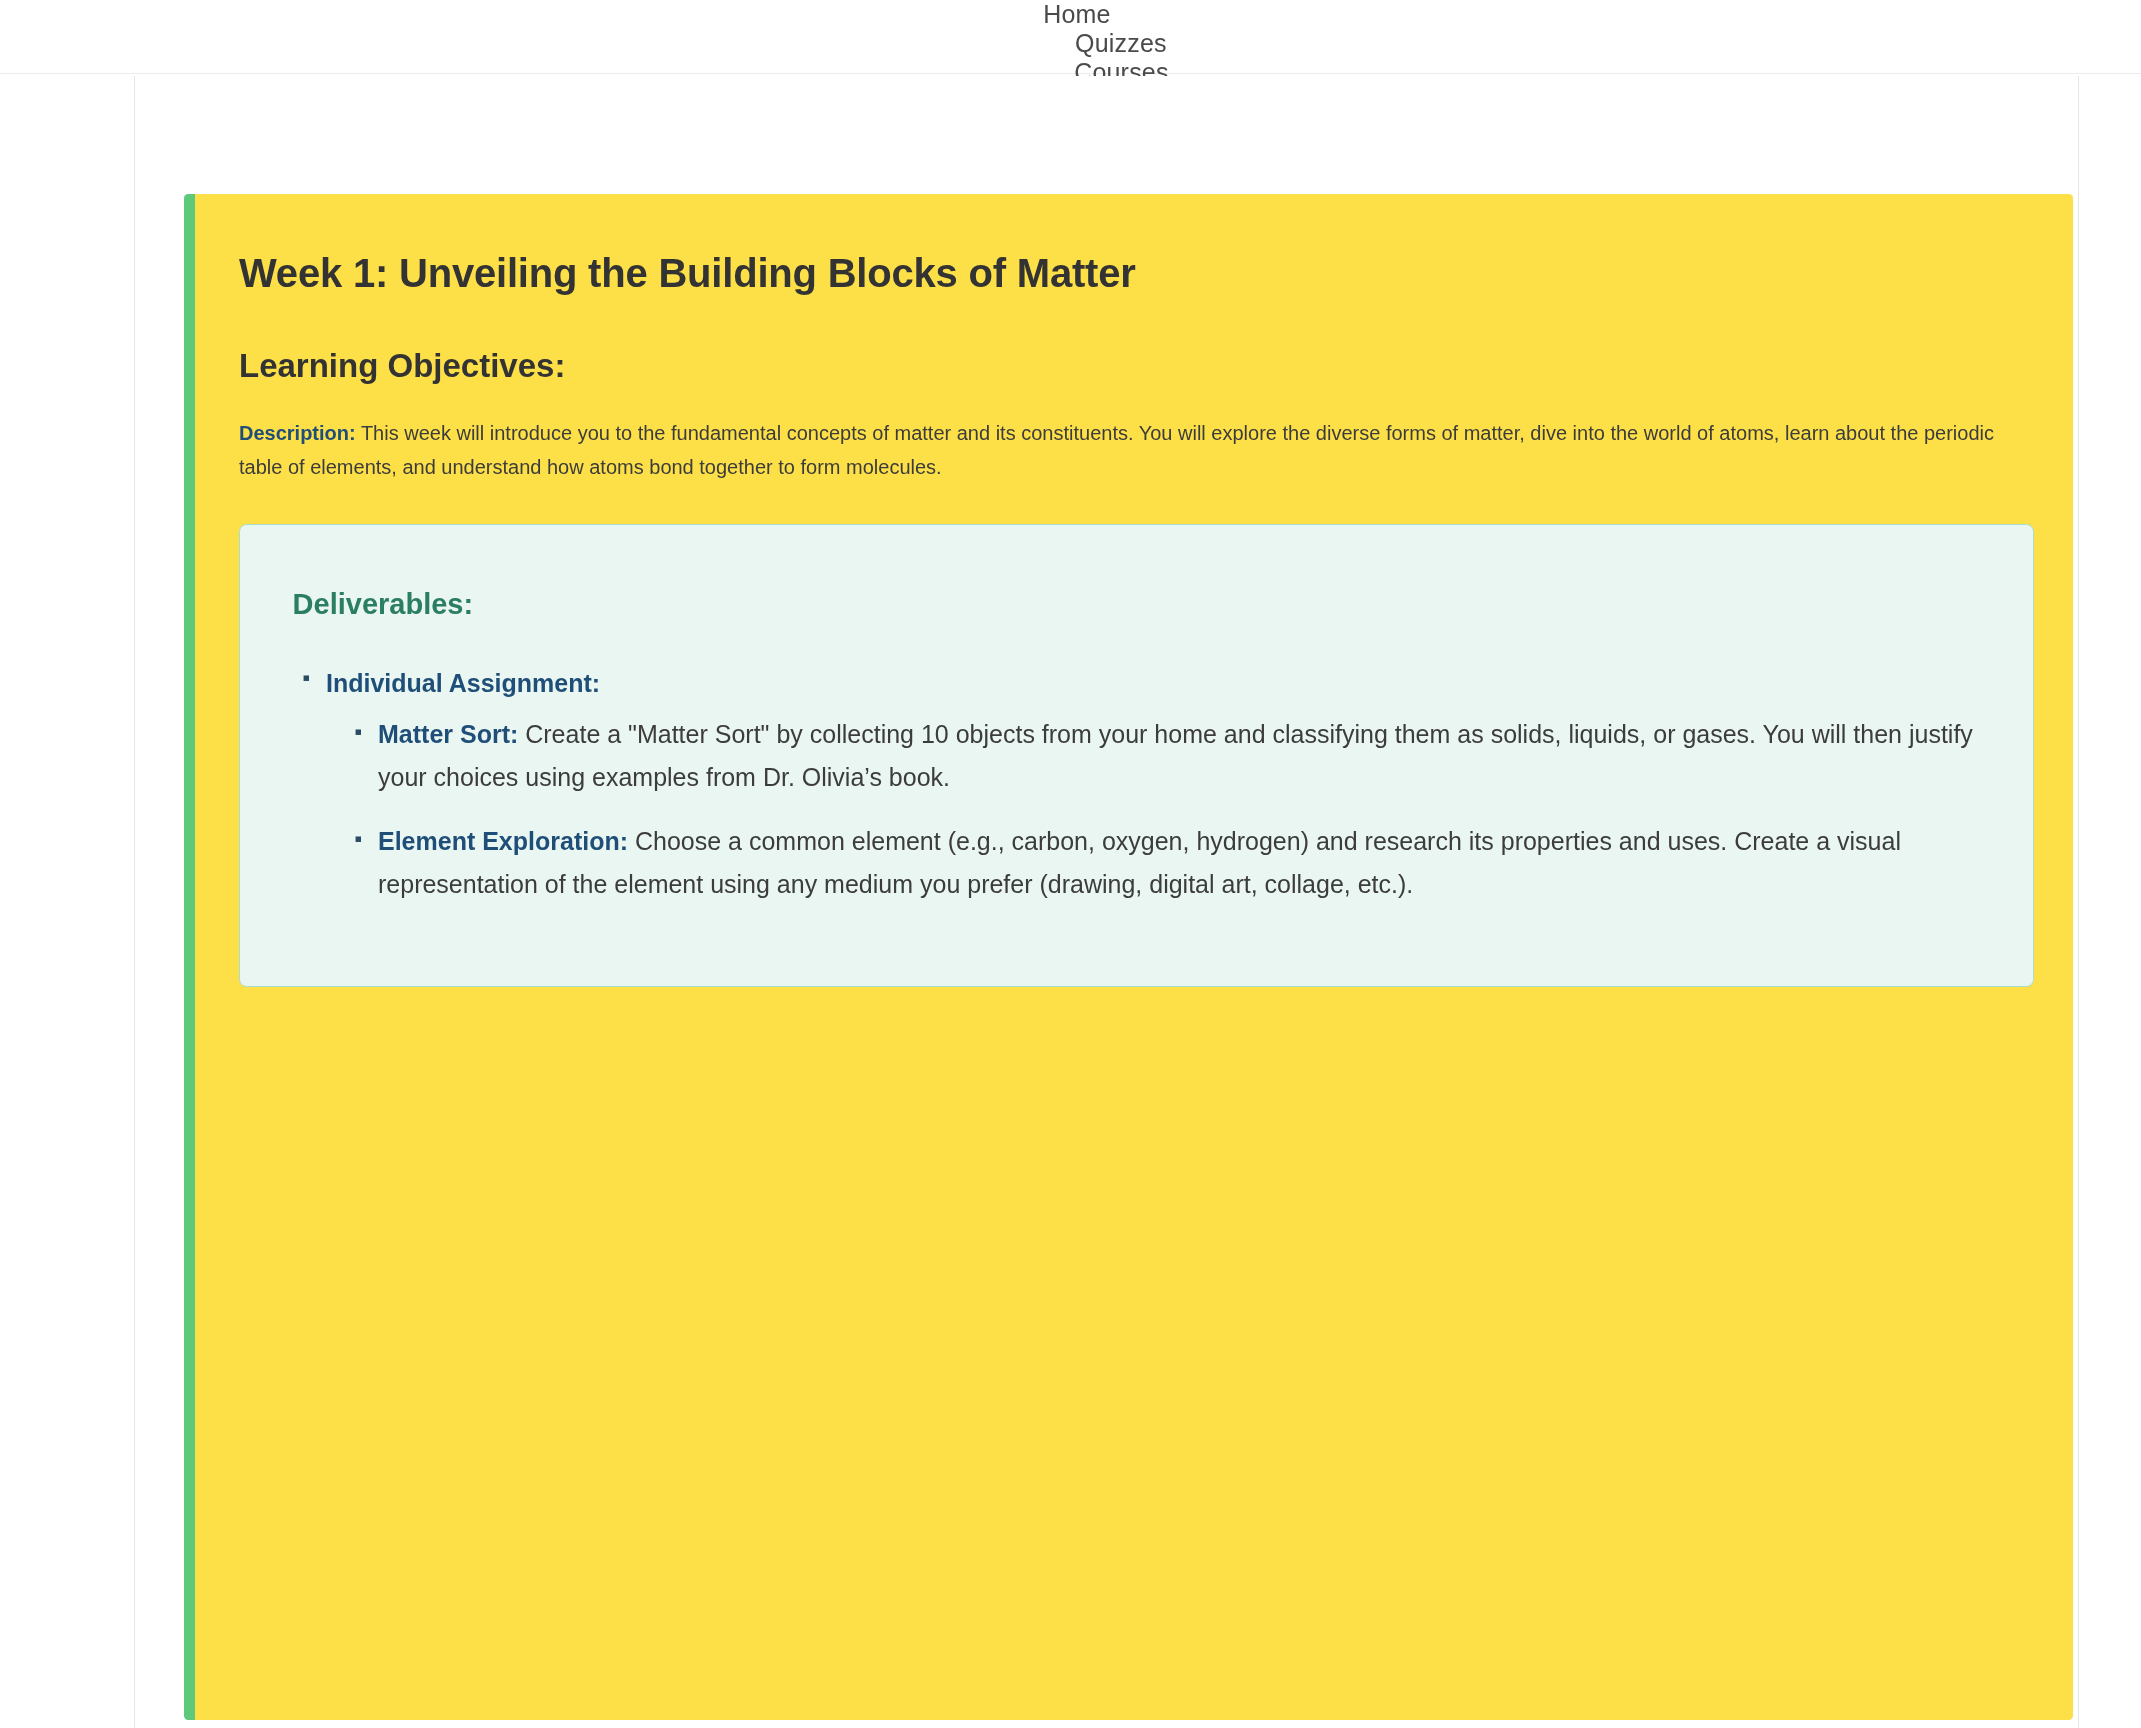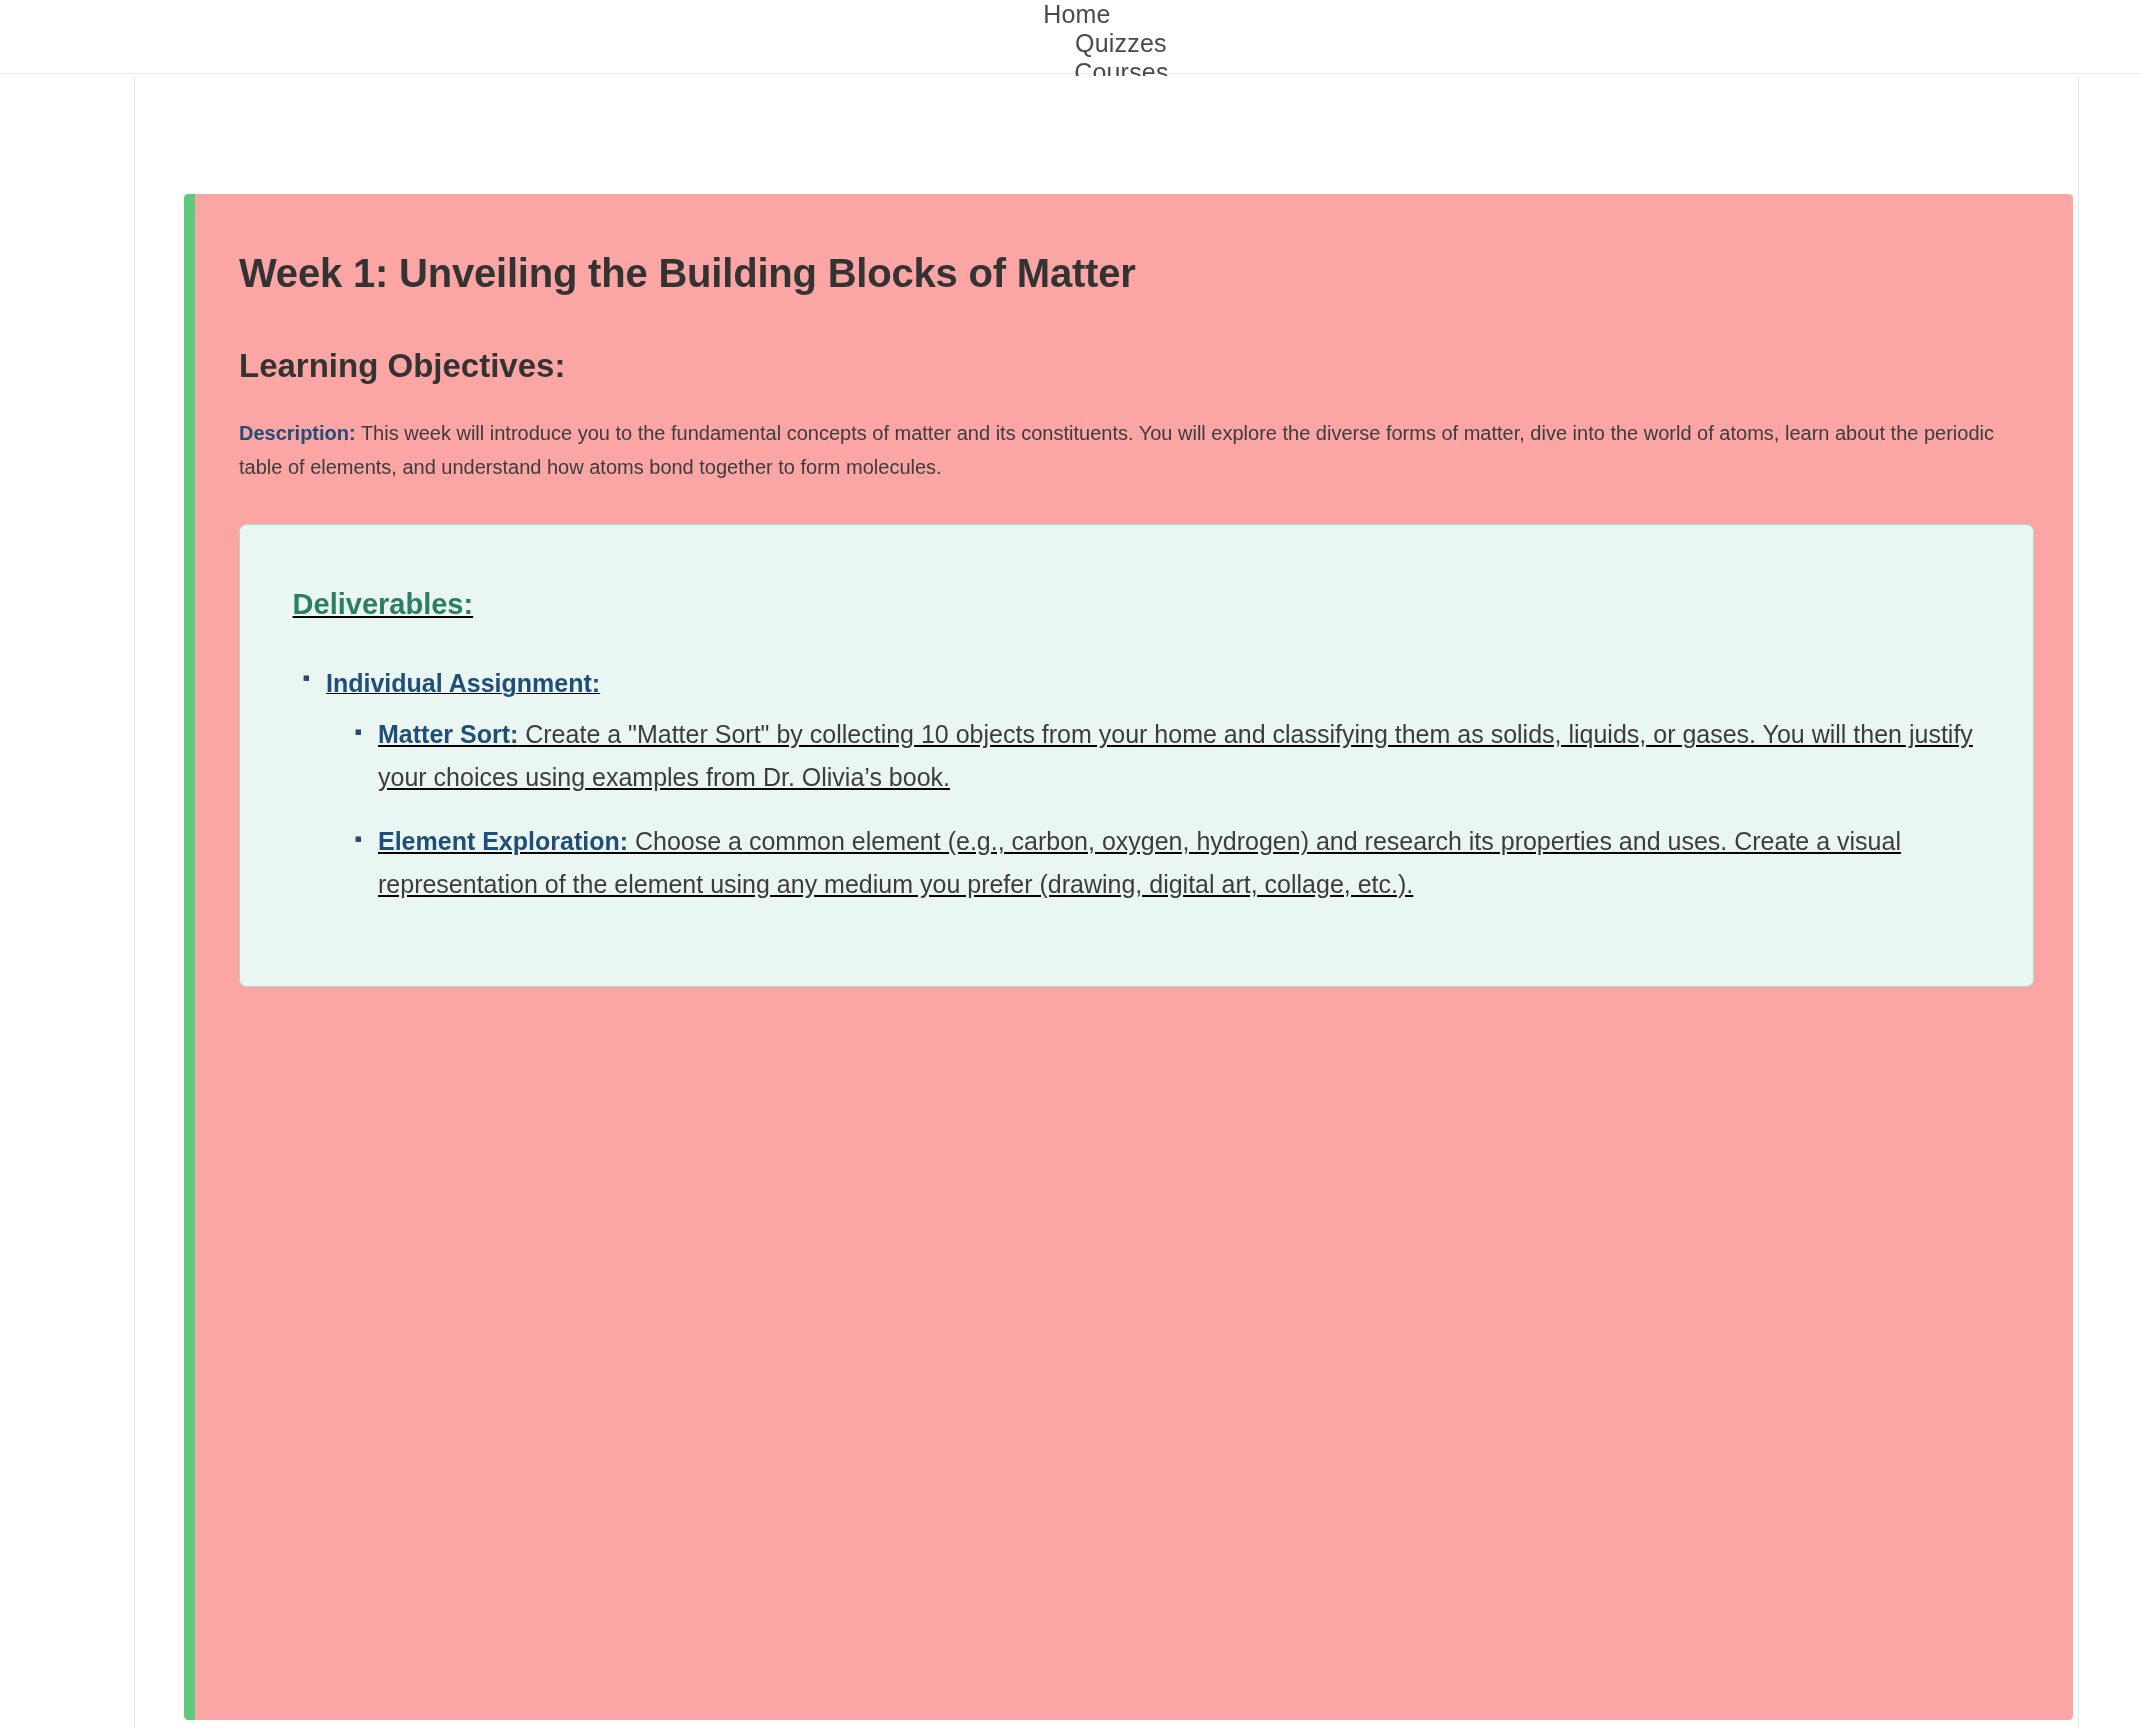--- a/index.html
+++ b/index.html
@@ -141,21 +141,20 @@
   }
 
   
   #deliverables-box {
     margin: 40px 0 0 0;
     width: 1795px;
     background: #eaf6f1;
     border: 1.7px solid #a8ddcd;
     border-radius: 7.6px;
     padding: 64px 34px 59px 34px;
-    text-decoration: underline;
   }
   #deliverables-heading {
     margin: 0;
     font-size: 29px;
     font-weight: bold;
     color: #2b7d63;
     line-height: 1.1;
     padding-left: 18.6px;
   }
 
@@ -218,21 +217,21 @@
 </div>
 
 <div id="left-rail"></div>
 <div id="right-rail"></div>
 
 <div id="content">
 
   <h1 id="page-title"><span style="color: rgb(222, 92, 92);">Chemistry</span><span style="color: rgb(232, 136, 168);"> </span><span style="color: rgb(154, 107, 192);">Unit:</span><span style="color: rgb(122, 115, 209);"> </span><span style="color: rgb(74, 111, 212);">Exploring</span><span style="color: rgb(63, 154, 216);"> </span><span style="color: rgb(63, 160, 168);">the</span><span style="color: rgb(69, 168, 134);"> </span><span style="color: rgb(79, 170, 99);">Building</span><span style="color: rgb(141, 196, 85);"> </span><span style="color: rgb(214, 230, 92);">Blocks</span><span style="color: rgb(242, 210, 78);"> </span><span style="color: rgb(240, 169, 74);">of</span><span style="color: rgb(238, 138, 66);"> </span><span style="color: rgb(234, 106, 58);">Matter</span></h1>
   <div id="title-rule" style="background: rgb(194, 207, 250);"></div>
 
-  <div id="week-card" style="border-left-color: rgb(94, 201, 122); background: #fca5a5;">
+  <div id="week-card" style="border-left-color: rgb(94, 201, 122); background: #fde047;">
     <div id="card-inner">
 
       <h2 id="week-heading">Week 1: Unveiling the Building Blocks of Matter</h2>
 
       <h3 id="objectives-heading">Learning Objectives:</h3>
 
 
       <p id="description"><span class="lbl-blue">Description:</span><span> This week will introduce you to the fundamental concepts of matter and its constituents. You will explore the diverse forms of matter, dive into the world of atoms, learn about the periodic table of elements, and understand how atoms bond together to form molecules.</span></p>
 
       <div id="deliverables-box" style="background: rgb(234, 246, 241); border-color: rgb(168, 221, 205);">

